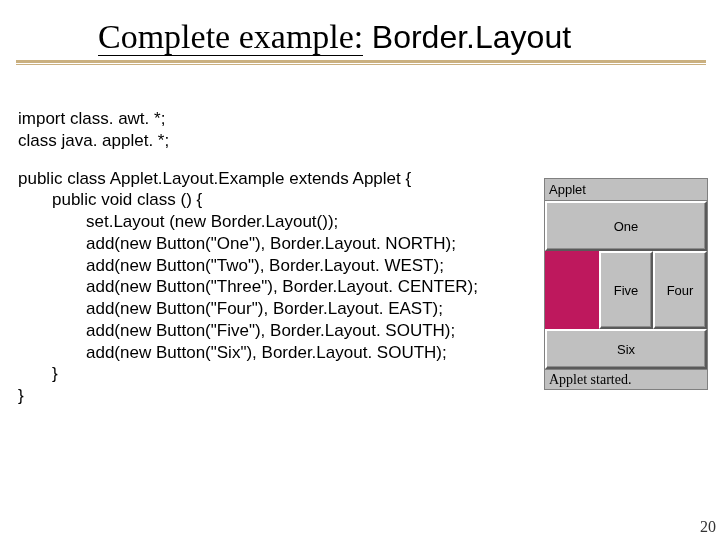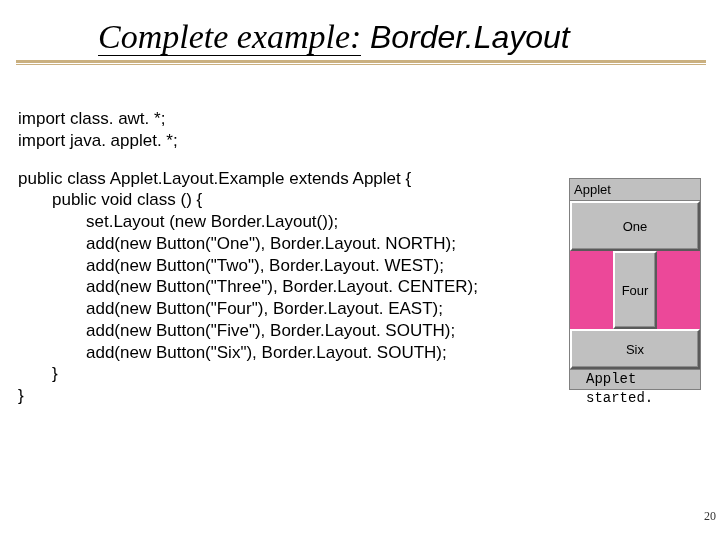--- a/index.html
+++ b/index.html
@@ -15,21 +15,20 @@
     overflow: hidden;
   }
   .title-wrap {
     padding: 18px 0 0 98px;
   }
   .title {
     font-family: "Times New Roman", Times, serif;
     font-size: 34px;
     font-weight: 400;
     color: #000;
-    font-style: italic;
   }
   .title .t1 { border-bottom: 1px solid #000; }
   .title .t2 { font-family: Verdana, Geneva, sans-serif; font-size: 32px; }
   .underline {
     margin: 4px 0 0 16px;
     height: 6px;
     width: 690px;
     position: relative;
   }
   .underline .bar {
@@ -52,40 +51,39 @@
     line-height: 1.28;
   }
   .code1 { margin-bottom: 16px; }
   .code2 { }
   .ind1 { padding-left: 34px; }
   .ind2 { padding-left: 68px; }
   .applet {
     position: absolute;
     top: 178px;
     left: 544px;
-    width: 132px;
+    width: 164px;
     font-family: Tahoma, Arial, sans-serif;
     font-size: 13px;
     color: #000;
-    margin-left: 25px;
   }
   .titlebar {
     background: #c0c0c0;
     border: 1px solid #808080;
     border-bottom: none;
     height: 22px;
     line-height: 21px;
     padding: 0 4px;
   }
   .grid {
     border: 1px solid #808080;
     display: grid;
     grid-template-columns: 1fr 1fr 1fr;
     grid-template-rows: 50px 78px 40px;
-    background: #ec4899;
+    background: #be185d;
   }
   .btn {
     background: #c0c0c0;
     display: flex;
     align-items: center;
     justify-content: center;
     border-top: 2px solid #fff;
     border-left: 2px solid #fff;
     border-right: 2px solid #5a5a5a;
     border-bottom: 2px solid #5a5a5a;
@@ -96,51 +94,51 @@
   .west  { grid-column: 1; grid-row: 2; }
   .center{ grid-column: 2; grid-row: 2; }
   .east  { grid-column: 3; grid-row: 2; }
   .south { grid-column: 1 / 4; grid-row: 3; align-items: center; }
   .status {
     background: #c0c0c0;
     border: 1px solid #808080;
     border-top: none;
     height: 20px;
     line-height: 19px;
-    padding: 0 16px;
-    font-family: Liberation Mono, monospace;
+    padding: 0 4px;
+    font-family: Liberation Serif, serif;
     font-size: 14px;
   }
   .pagenum {
     position: absolute;
     right: 4px;
-    bottom: 16px;
+    bottom: 4px;
     font-family: "Times New Roman", serif;
-    font-size: 12px;
+    font-size: 16px;
     color: #333;
   }
 </style>
 </head>
 <body>
 
 <div class="title-wrap">
   <span class="title">
     <span class="t1">Complete example:</span>
     <span class="t2">Border.Layout</span>
   </span>
 </div>
 <div class="underline">
   <div class="bar"></div>
     <div class="bar2"></div>
 </div>
 
 <div class="content">
   <div class="code1">
     <div>import class. awt. *;</div>
-    <div>import java. applet. *;</div>
+    <div>class java. applet. *;</div>
   </div>
   <div class="code2">
     <div>public class Applet.Layout.Example extends Applet {</div>
     <div class="ind1">public void class () {</div>
     <div class="ind2">set.Layout (new Border.Layout());</div>
     <div class="ind2">add(new Button("One"), Border.Layout. NORTH);</div>
     <div class="ind2">add(new Button("Two"), Border.Layout. WEST);</div>
     <div class="ind2">add(new Button("Three"), Border.Layout. CENTER);</div>
     <div class="ind2">add(new Button("Four"), Border.Layout. EAST);</div>
     <div class="ind2">add(new Button("Five"), Border.Layout. SOUTH);</div>
@@ -150,20 +148,23 @@
   </div>
 </div>
 
 <div class="applet">
   <div class="titlebar">Applet</div>
   <div class="grid">
     <div class="btn north">
         <span>One</span>
       </div>
     <div class="btn center">
+        <span>Five</span>
+      </div>
+    <div class="btn east">
         <span>Four</span>
       </div>
     <div class="btn south">
         <span>Six</span>
       </div>
   </div>
   <div class="status">Applet started.</div>
 </div>
 
 <div class="pagenum">20</div>

